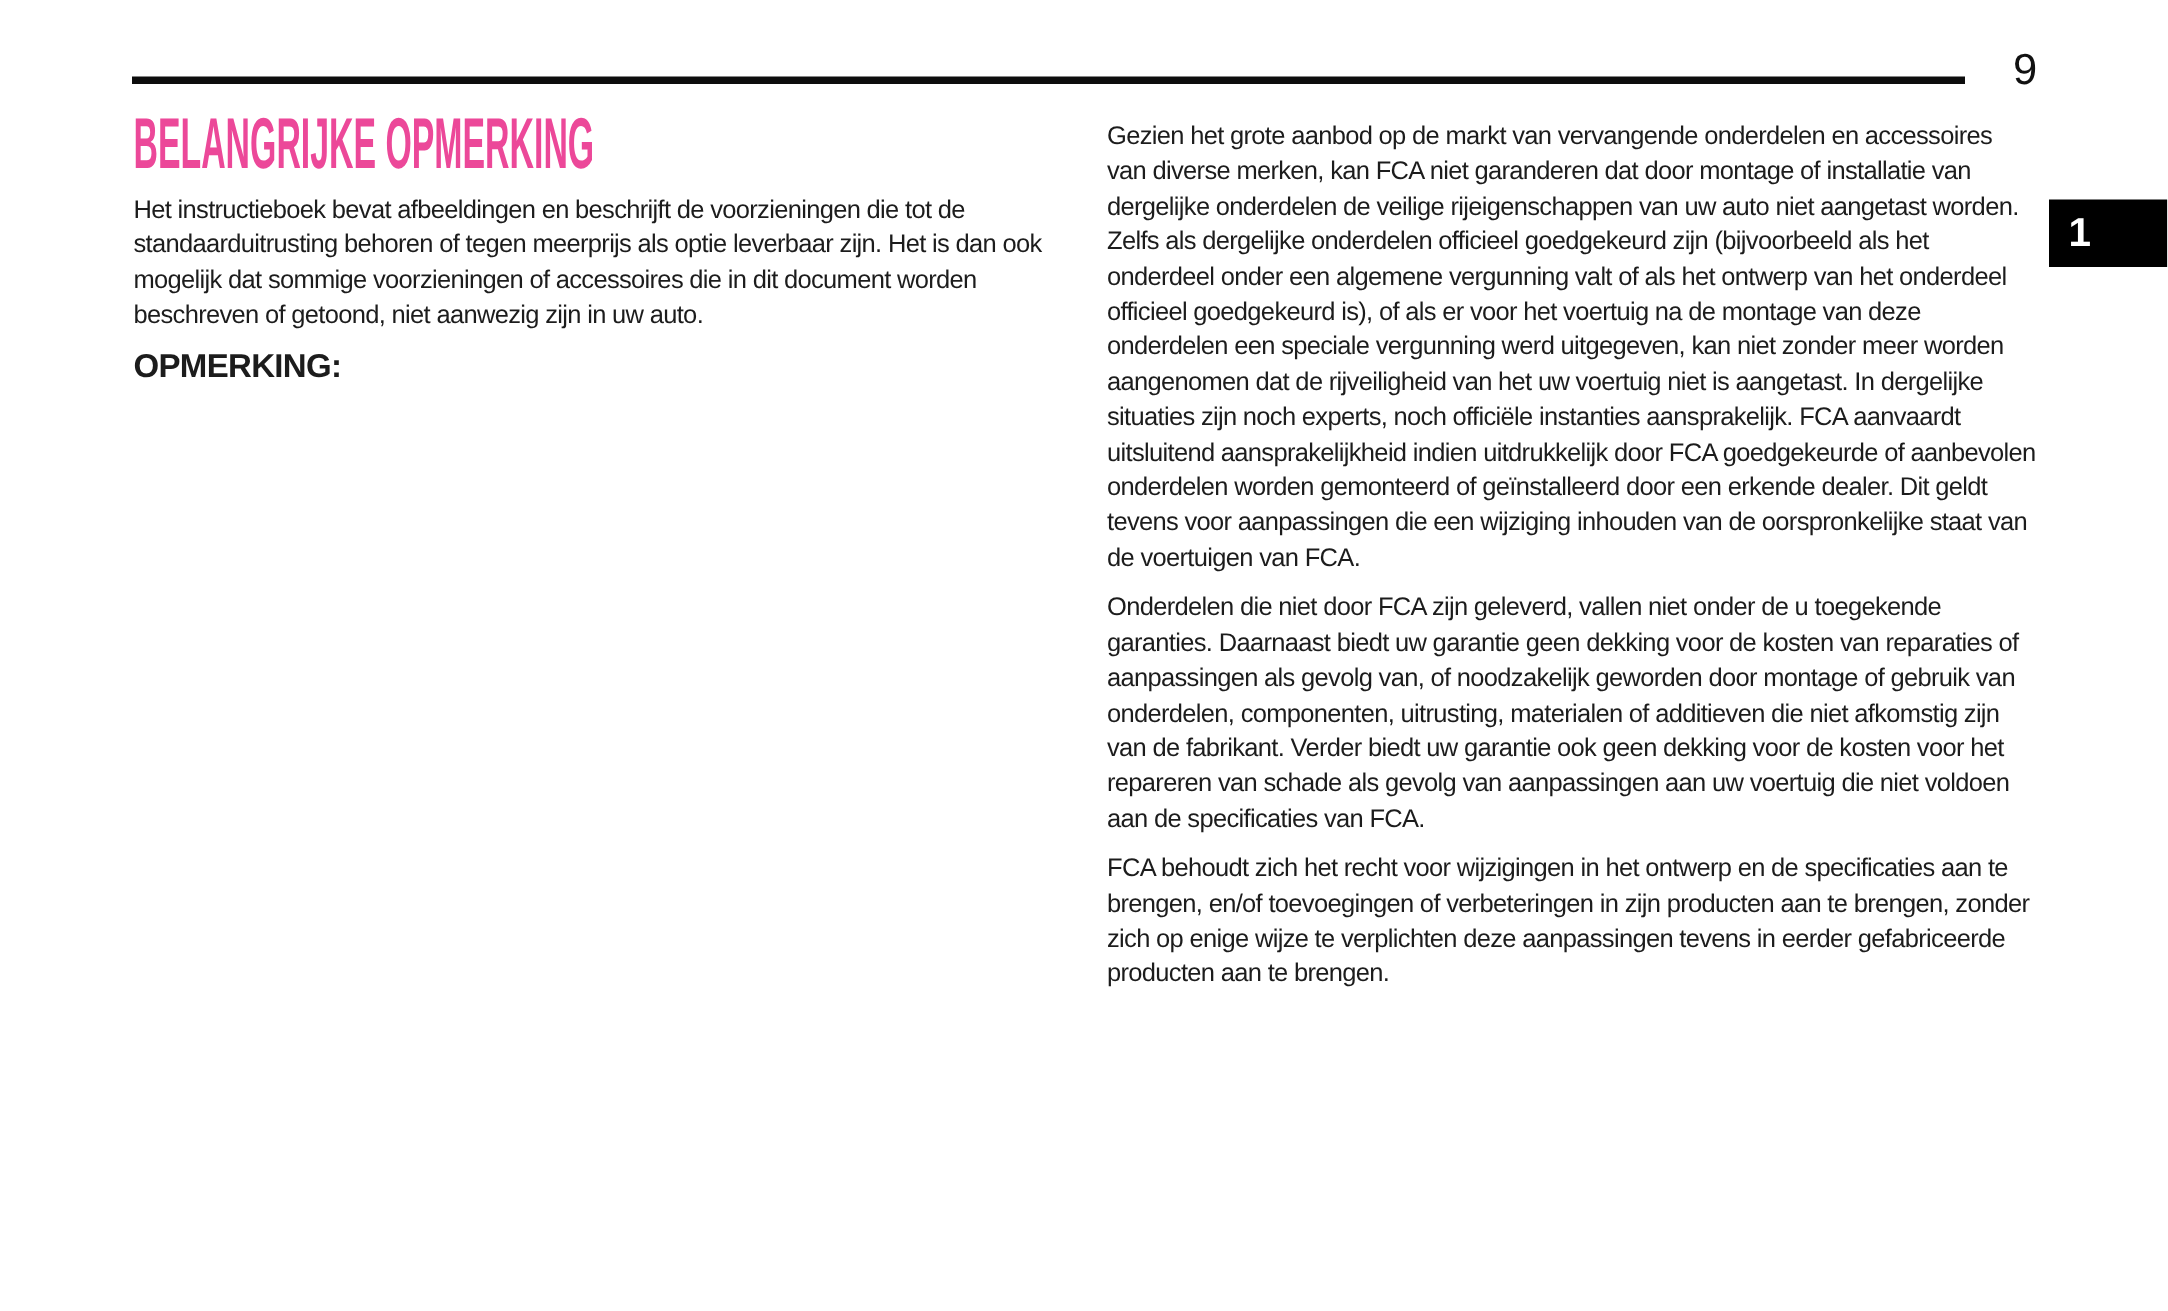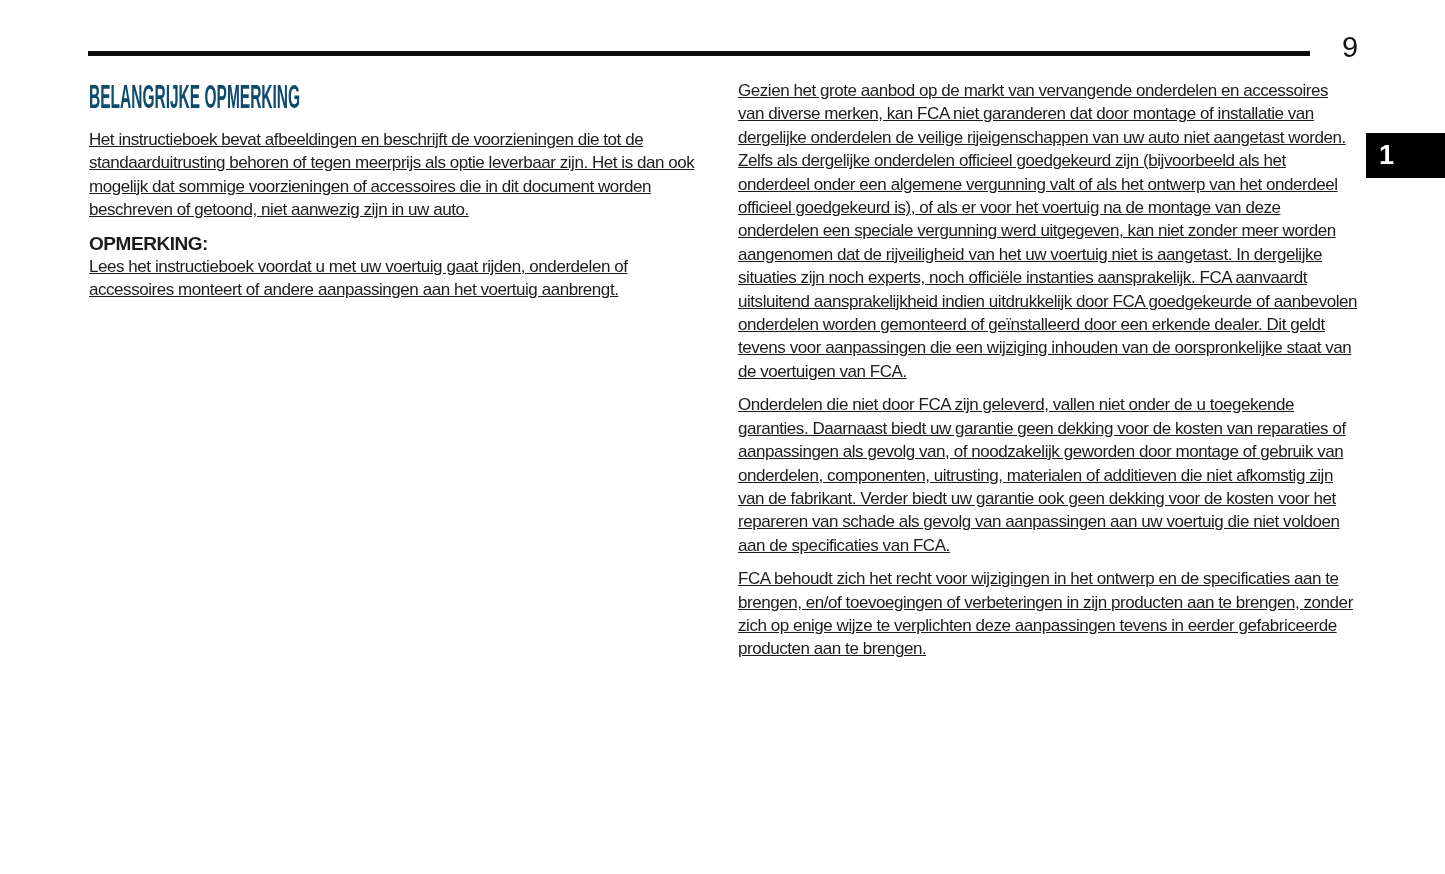--- a/index.html
+++ b/index.html
@@ -46,36 +46,36 @@
     width: 620px;
     font-size: 17px;
     line-height: 23.4px;
     letter-spacing: -0.45px;
     text-align: left;
   }
   .col-left  { left: 89px;  top: 80px; }
   .col-right { left: 738px; top: 79px; }
   h1.title {
     margin: 0 0 14px 0;
-    font-size: 33px;
+    font-size: 48px;
     line-height: 34px;
     font-weight: 700;
     white-space: nowrap;
-    color: #0c4a6e;
+    color: #ec4899;
     letter-spacing: 0;
   }
   h1.title .condense {
     display: inline-block;
     transform: scaleX(0.47);
     transform-origin: 0 50%;
   }
-  .col p { margin: 0 0 10px 0; text-decoration: underline; }
+  .col p { margin: 0 0 10px 0; }
   .note-label {
     font-weight: 700;
-    font-size: 19px;
+    font-size: 22px;
     line-height: 23.4px;
   }
   .note-text { margin: 0 0 10px 0; }
 </style>
 </head>
 <body>
 
 <div class="page">
 
   <div class="rule"></div>
@@ -85,21 +85,20 @@
   <div class="tab">
     <span class="num">1</span>
   </div>
 
   <div class="col col-left">
     <h1 class="title">
       <span class="condense">BELANGRIJKE OPMERKING</span>
     </h1>
     <p>Het instructieboek bevat afbeeldingen en beschrijft de voorzieningen die tot de standaarduitrusting behoren of tegen meerprijs als optie leverbaar zijn. Het is dan ook mogelijk dat sommige voorzieningen of accessoires die in dit document worden beschreven of getoond, niet aanwezig zijn in uw auto.</p>
     <div class="note-label">OPMERKING:</div>
-    <p class="note-text">Lees het instructieboek voordat u met uw voertuig gaat rijden, onderdelen of accessoires monteert of andere aanpassingen aan het voertuig aanbrengt.</p>
   </div>
 
   <div class="col col-right">
     <p>Gezien het grote aanbod op de markt van vervangende onderdelen en accessoires van diverse merken, kan FCA niet garanderen dat door montage of installatie van dergelijke onderdelen de veilige rijeigenschappen van uw auto niet aangetast worden. Zelfs als dergelijke onderdelen officieel goedgekeurd zijn (bijvoorbeeld als het onderdeel onder een algemene vergunning valt of als het ontwerp van het onderdeel officieel goedgekeurd is), of als er voor het voertuig na de montage van deze onderdelen een speciale vergunning werd uitgegeven, kan niet zonder meer worden aangenomen dat de rijveiligheid van het uw voertuig niet is aangetast. In dergelijke situaties zijn noch experts, noch officiële instanties aansprakelijk. FCA aanvaardt uitsluitend aansprakelijkheid indien uitdrukkelijk door FCA goedgekeurde of aanbevolen onderdelen worden gemonteerd of geïnstalleerd door een erkende dealer. Dit geldt tevens voor aanpassingen die een wijziging inhouden van de oorspronkelijke staat van de voertuigen van FCA.</p>
     <p>Onderdelen die niet door FCA zijn geleverd, vallen niet onder de u toegekende garanties. Daarnaast biedt uw garantie geen dekking voor de kosten van reparaties of aanpassingen als gevolg van, of noodzakelijk geworden door montage of gebruik van onderdelen, componenten, uitrusting, materialen of additieven die niet afkomstig zijn van de fabrikant. Verder biedt uw garantie ook geen dekking voor de kosten voor het repareren van schade als gevolg van aanpassingen aan uw voertuig die niet voldoen aan de specificaties van FCA.</p>
     <p>FCA behoudt zich het recht voor wijzigingen in het ontwerp en de specificaties aan te brengen, en/of toevoegingen of verbeteringen in zijn producten aan te brengen, zonder zich op enige wijze te verplichten deze aanpassingen tevens in eerder gefabriceerde producten aan te brengen.</p>
   </div>
 
 </div>
 

